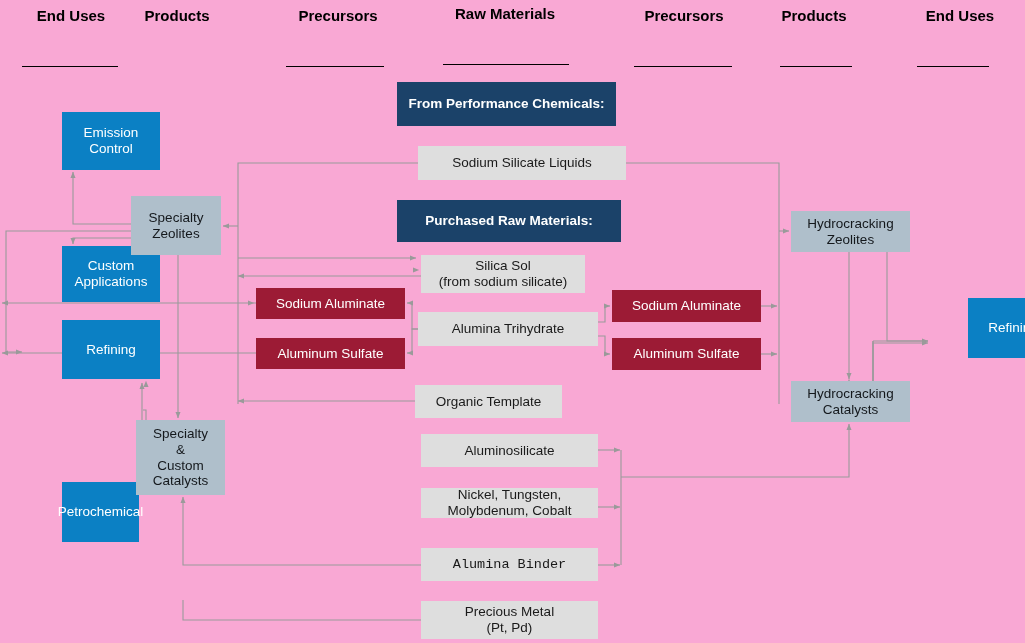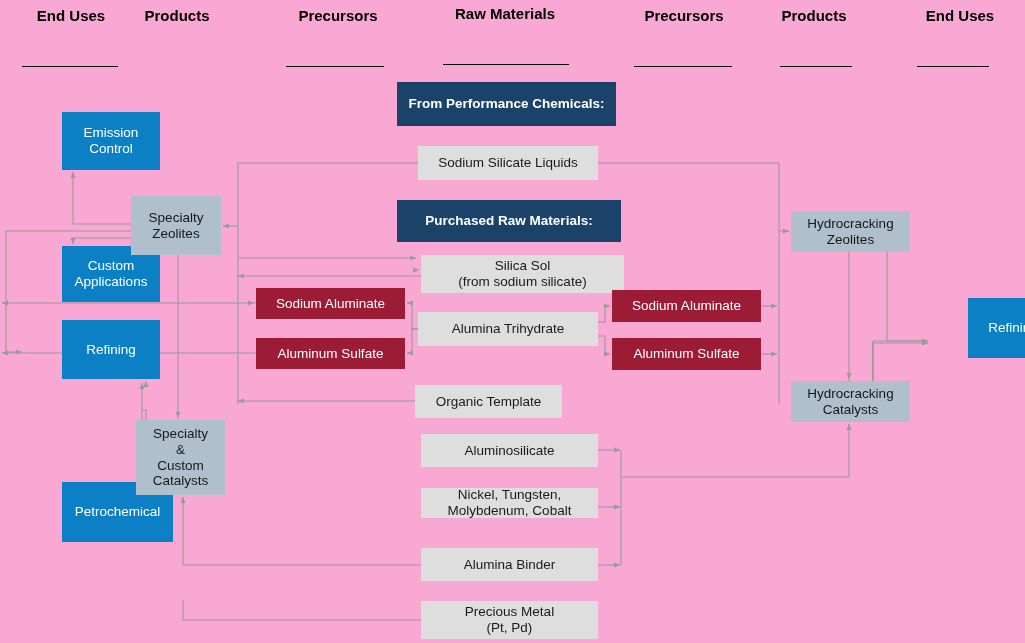--- a/index.html
+++ b/index.html
@@ -186,38 +186,38 @@
       <div class="node navy" style="left: 397px; top: 82px; width: 219px; height: 44px;">From Performance Chemicals:</div>
       <div class="node navy" style="left: 397px; top: 200px; width: 224px; height: 42px;">Purchased Raw Materials:</div>
     </div>
 
   <div id="nodes">
       <div class="node blue" style="left: 24px; top: 112px; width: 98px; height: 58px;">Emission
 Control</div>
       <div class="node blue" style="left: 24px; top: 246px; width: 98px; height: 56px;">Custom
 Applications</div>
       <div class="node blue" style="left: 24px; top: 320px; width: 98px; height: 59px;">Refining</div>
-      <div class="node blue" style="left: 24px; top: 482px; width: 111px; height: 60px;">Petrochemical</div>
+      <div class="node blue" style="left: 24px; top: 482px; width: 77px; height: 60px;">Petrochemical</div>
       <div class="node grayblue" style="left: 131px; top: 196px; width: 90px; height: 59px;">Specialty
 Zeolites</div>
       <div class="node grayblue" style="left: 136px; top: 420px; width: 89px; height: 75px;">Specialty
 &amp;
 Custom
 Catalysts</div>
       <div class="node maroon" style="left: 256px; top: 288px; width: 149px; height: 31px;">Sodium Aluminate</div>
       <div class="node maroon" style="left: 256px; top: 338px; width: 149px; height: 31px;">Aluminum  Sulfate</div>
-      <div class="node gray" style="left: 418px; top: 146px; width: 180px; height: 34px;">Sodium Silicate Liquids</div>
-      <div class="node gray" style="left: 421px; top: 255px; width: 203px; height: 38px;">Silica Sol
+      <div class="node gray" style="left: 418px; top: 146px; width: 208px; height: 34px;">Sodium Silicate Liquids</div>
+      <div class="node gray" style="left: 421px; top: 255px; width: 164px; height: 38px;">Silica Sol
 (from sodium silicate)</div>
       <div class="node gray" style="left: 418px; top: 312px; width: 180px; height: 34px;">Alumina Trihydrate</div>
       <div class="node gray" style="left: 415px; top: 385px; width: 147px; height: 33px;">Organic Template</div>
       <div class="node gray" style="left: 421px; top: 434px; width: 177px; height: 33px;">Aluminosilicate</div>
       <div class="node gray" style="left: 421px; top: 488px; width: 177px; height: 30px;">Nickel, Tungsten,
 Molybdenum, Cobalt</div>
-      <div class="node gray" style="left: 421px; top: 548px; width: 177px; height: 33px;">Alumina  Binder</div>
+      <div class="node gray" style="left: 421px; top: 548px; width: 177px; height: 33px; font-family: Liberation Mono, monospace;">Alumina  Binder</div>
       <div class="node gray" style="left: 421px; top: 601px; width: 177px; height: 38px;">Precious Metal
 (Pt, Pd)</div>
       <div class="node maroon" style="left: 612px; top: 290px; width: 149px; height: 32px;">Sodium Aluminate</div>
       <div class="node maroon" style="left: 612px; top: 338px; width: 149px; height: 32px;">Aluminum Sulfate</div>
       <div class="node grayblue" style="left: 791px; top: 211px; width: 119px; height: 41px;">Hydrocracking
 Zeolites</div>
       <div class="node grayblue" style="left: 791px; top: 381px; width: 119px; height: 41px;">Hydrocracking
 Catalysts</div>
       <div class="node blue" style="left: 930px; top: 298px; width: 90px; height: 60px;">Refining</div>
     </div>

